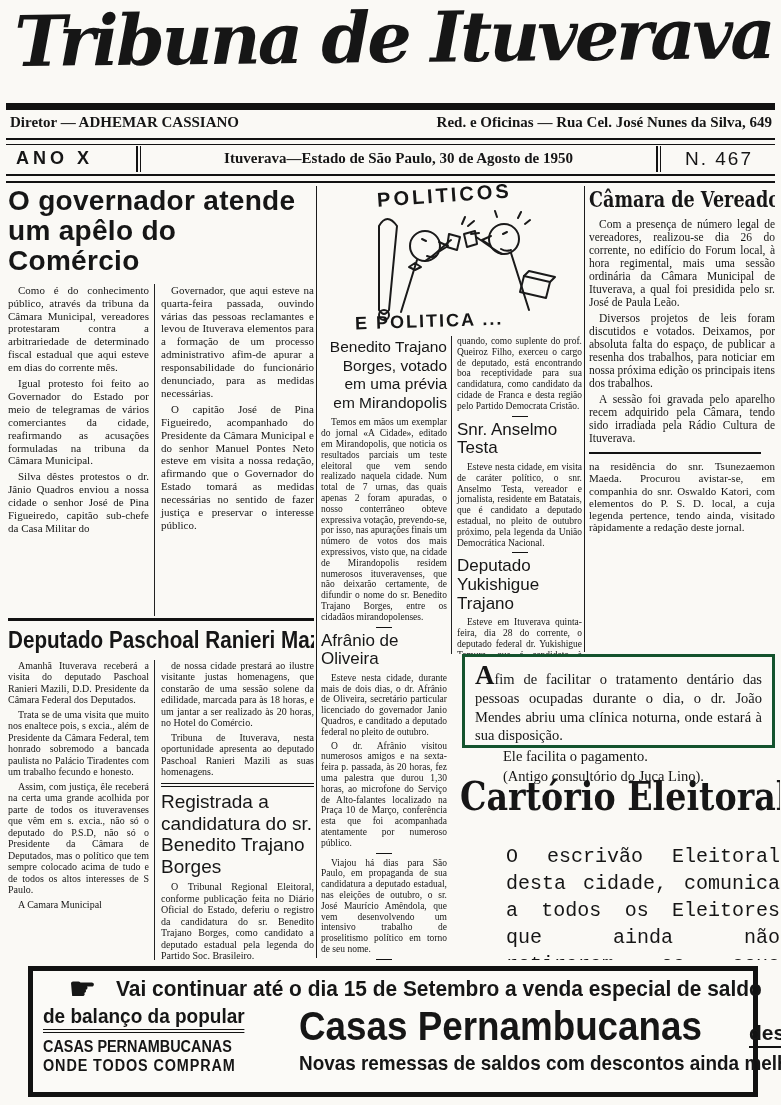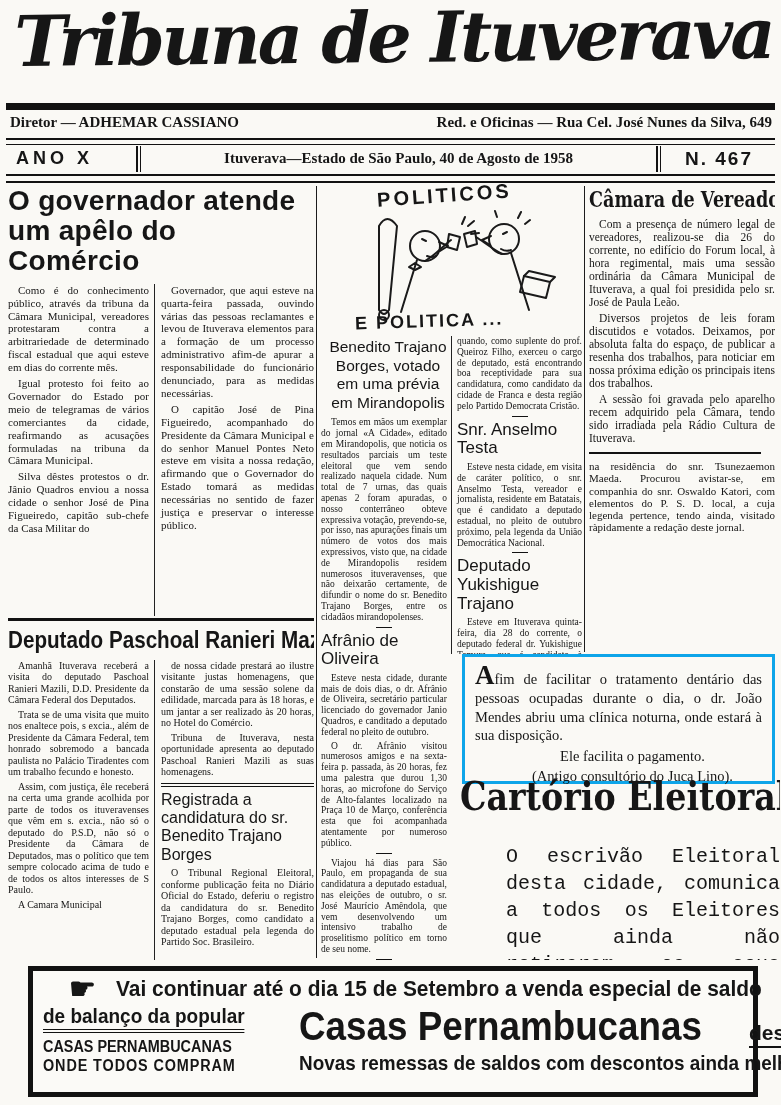--- a/index.html
+++ b/index.html
@@ -25,21 +25,21 @@
     border-top:2px solid #121212; border-bottom:1px solid #121212; }
   .dbl-rule.r1 { top:138px; }
   .dbl-rule.r2 { top:174px; border-top:2px solid #121212; border-bottom:2px solid #121212; height:5px; }
   .date-row {
     position:absolute; top:145px; left:6px; width:769px; height:27px;
     display:flex; align-items:center;
   }
   .date-year { width:118px; padding-left:10px; font-family:"Liberation Sans", sans-serif; font-weight:700; font-size:18px; letter-spacing:4px; }
   .vsep { width:2px; height:26px; border-left:2px solid #121212; border-right:1px solid #121212; margin:0 2px; }
   .date-center { flex:1; text-align:center; font-weight:700; font-size:15px; }
-  .date-num { width:112px; text-align:center; font-family:"Liberation Sans", sans-serif; font-weight:700; font-size:19px; letter-spacing:2px; }
+  .date-num { width:112px; text-align:center; font-family:"Liberation Sans", sans-serif; font-weight:400; font-size:19px; letter-spacing:2px; }
   
   .vr { position:absolute; width:1px; background:#1c1c1c; }
   .vr1 { left:316px; top:186px; height:772px; }
   .vr3 { left:584px; top:186px; height:466px; }
   p { margin:0 0 3px 0; text-align:justify; }
   .ind p { text-indent:10px; }
   .sep { width:16px; border-top:1.5px solid #121212; margin:4px auto 4px auto; }
   .sep-wide { border-top:1.5px solid #121212; border-bottom:1px solid #121212; height:2px; margin:5px 0 4px 0; }
   
   .col-a { position:absolute; left:8px; top:186px; width:306px; height:774px; overflow:hidden; }
@@ -52,65 +52,65 @@
   .a-vr { width:1px; background:#222; }
   .a-c2 { flex:1; padding-left:6px; box-sizing:border-box; }
   .gov-cols { height:332px; overflow:hidden; font-size:11px; line-height:12.9px; }
   .section-rule { height:3px; background:#121212; margin:2px 0 5px 0; }
   .mazili-headline {
     font-family:"Liberation Sans", sans-serif; font-weight:600; font-size:24px;
     white-space:nowrap; transform:scaleX(0.86); transform-origin:left; margin:0 0 6px 0;
   }
   .mazili-cols { height:302px; overflow:hidden; font-size:10px; line-height:11.5px; }
   .registrada-headline {
-    font-family:"Liberation Sans", sans-serif; font-weight:500; font-size:16px;
+    font-family:"Liberation Sans", sans-serif; font-weight:500; font-size:19px;
     line-height:1.15; text-align:left; margin:2px 0 3px 0;
   }
   
   .col-b { position:absolute; left:321px; top:184px; width:261px; height:778px; overflow:hidden; }
   .cartoon { position:relative; height:152px; }
   .cartoon-top {
     position:absolute; top:0px; left:56px; font-family:"Liberation Sans", sans-serif;
     font-weight:700; font-size:20px; letter-spacing:3px; transform:rotate(-4deg);
   }
   .cartoon-bottom {
     position:absolute; bottom:4px; left:34px; font-family:"Liberation Sans", sans-serif;
     font-weight:700; font-size:18px; letter-spacing:2px; transform:rotate(-2deg);
   }
   .b-cols { display:flex; font-size:9.5px; line-height:10.8px; }
   .b-c1 { width:130px; padding-right:4px; box-sizing:border-box; }
   .b-vr { width:1px; background:#222; height:318px; }
   .b-c2 { flex:1; padding-left:5px; box-sizing:border-box; height:318px; overflow:hidden; }
   .borges-headline {
     font-family:"Liberation Sans", sans-serif; font-weight:400; font-size:15.5px;
-    line-height:1.2; text-align:center; margin:2px 0 5px 8px;
+    line-height:1.2; text-align:right; margin:2px 0 5px 8px;
   }
   .sub-headline {
     font-family:"Liberation Sans", sans-serif; font-weight:400; font-size:17px;
     line-height:1.1; text-align:left; margin:3px 0 4px 0;
   }
   .noind { text-indent:0 !important; }
   
   .col-d { position:absolute; left:589px; top:186px; width:186px; height:466px; overflow:hidden; }
   .camara-headline {
     font-family:"DejaVu Serif", serif; font-weight:700; font-size:22px; white-space:nowrap;
     transform:scaleX(0.8); transform-origin:left; margin:0 0 6px 0;
   }
   .col-d .bodytxt { font-size:11.5px; line-height:13px; }
   .d-rule { height:2px; background:#121212; margin:7px 14px 6px 0; }
   .maeda { font-size:11px; line-height:12.3px; }
   
   .dental {
-    position:absolute; left:462px; top:654px; width:313px; height:130px;
-    border:3px solid #0ea5e9; background:#faf9f5; box-sizing:border-box;
+    position:absolute; left:462px; top:654px; width:313px; height:94px;
+    border:3px solid #14532d; background:#faf9f5; box-sizing:border-box;
     padding:5px 10px 4px 10px; font-size:14.5px; line-height:18.5px;
   }
   .dental p { margin:0; }
   .dental .lead::first-letter { font-size:27px; font-weight:700; line-height:1; }
-  .dental .indented { padding-left:28px; margin-top:2px; text-align:center; }
+  .dental .indented { padding-left:28px; margin-top:2px; text-align:left; }
   
   .cartorio { position:absolute; left:460px; top:772px; width:320px; height:188px; overflow:hidden; }
   .cartorio-headline {
     font-family:"DejaVu Serif", serif; font-weight:700; font-size:37px; white-space:nowrap;
     transform:scale(0.9,1.08); transform-origin:left top; margin:0;
   }
   .cartorio-body {
     margin-top:27px; padding-left:46px; font-family:Liberation Mono, monospace;
     font-size:20px; line-height:27px; text-align:justify;
   }
@@ -145,21 +145,21 @@
   <h1 class="mast-title">Tribuna de Ituverava</h1>
   <div class="thick-rule"></div>
   <div class="byline-row">
     <span>Diretor — ADHEMAR CASSIANO</span>
     <span>Red. e Oficinas — Rua Cel. José Nunes da Silva, 649</span>
   </div>
   <div class="dbl-rule r1"></div>
   <div class="date-row">
     <span class="date-year">ANO X</span>
     <span class="vsep"></span>
-    <span class="date-center">Ituverava—Estado de São Paulo, 40 de Agosto de 1958</span>
+    <span class="date-center">Ituverava—Estado de São Paulo, 30 de Agosto de 1950</span>
     <span class="vsep"></span>
     <span class="date-num">N. 467</span>
   </div>
   <div class="dbl-rule r2"></div>
 
   <div class="vr vr1"></div>
   <div class="vr vr3"></div>
 
   <section class="col-a">
     <h2 class="gov-headline">O governador atende um apêlo do Comércio</h2>

